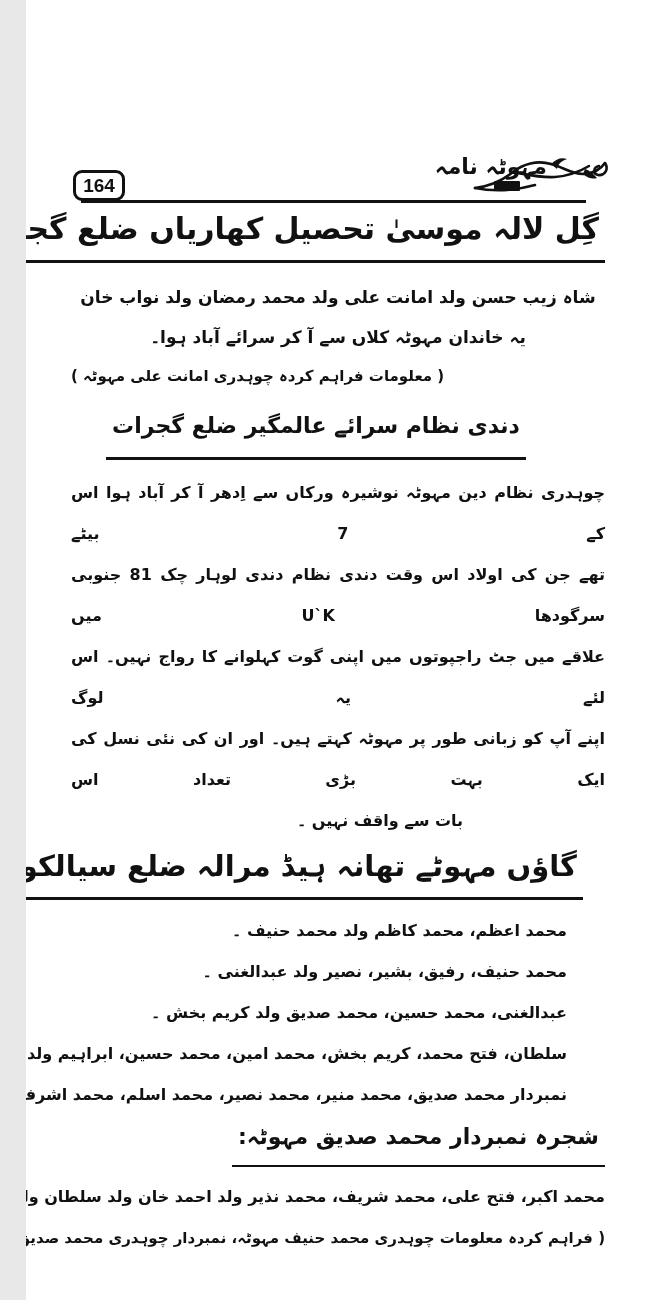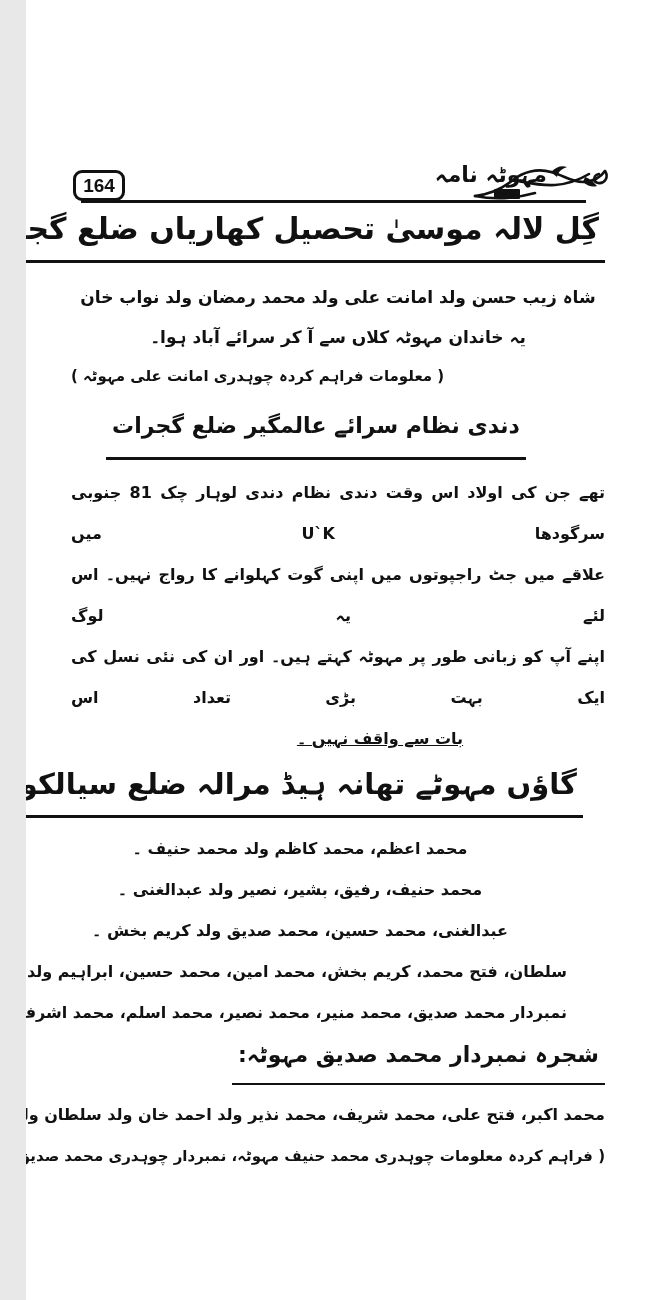--- a/index.html
+++ b/index.html
@@ -20,21 +20,21 @@
     display:flex;align-items:center;justify-content:center;
     font-family:"Liberation Sans","DejaVu Sans",sans-serif;
     font-weight:bold;font-size:19px;
     direction:ltr;background:#fff;z-index:2;
   }
   .header-rule{
     position:absolute;left:55px;top:200px;
     width:505px;height:3px;background:#111;
   }
   .masthead{
-    position:absolute;right:35px;top:160px;
+    position:absolute;right:35px;top:152px;
     width:210px;height:46px;
   }
   .masthead svg{position:absolute;right:0;top:0;}
   .book-title{
     position:absolute;right:68px;top:2px;
     font-size:22px;font-weight:bold;white-space:nowrap;
   }
   .title-seal{
     position:absolute;right:95px;top:29px;
     width:26px;height:10px;background:#111;border-radius:1px;
@@ -73,25 +73,24 @@
   }
   .para-line{
     font-size:16px;line-height:41px;font-weight:600;
     text-align:justify;text-align-last:justify;
     -moz-text-align-last:justify;
   }
   .para-last{
     text-align-last:center;
     -moz-text-align-last:center;
     transform:translateX(42px);
-    text-decoration:underline;
   }
   .names-block{transform:translateX(-38px);}
   .name-line{
-    text-align:center;font-size:16px;line-height:41px;
+    font-size:16px;line-height:41px;
     font-weight:600;white-space:nowrap;
   }
   .s4-line{
     text-align:center;font-size:16px;line-height:40px;
     font-weight:600;white-space:nowrap;
   }
   .s4-credit{
     text-align:center;font-size:15px;line-height:42px;
     font-weight:600;white-space:nowrap;
   }
@@ -127,20 +126,21 @@
     <div class="h-row h1-row">
       <h1 class="h-underline">گِل لالہ موسیٰ تحصیل کھاریاں ضلع گجرات</h1>
     </div>
     <div class="center-line">شاہ زیب حسن ولد امانت علی ولد محمد رمضان ولد نواب خان</div>
     <div class="center-line">یہ خاندان مہوٹہ کلاں سے آ کر سرائے آباد ہوا۔</div>
     <div class="credit-left">( معلومات فراہم کردہ چوہدری امانت علی مہوٹہ )</div>
 
     <div class="h-row h2-row">
       <h2 class="h-underline">دندی نظام سرائے عالمگیر ضلع گجرات</h2>
     </div>
+    <div class="para-line">چوہدری نظام دین مہوٹہ نوشیرہ ورکاں سے اِدھر آ کر آباد ہوا اس کے 7 بیٹے</div>
     <div class="para-line">تھے جن کی اولاد اس وقت دندی نظام دندی لوہار چک 81 جنوبی سرگودھا U`K میں</div>
     <div class="para-line">علاقے میں جٹ راجپوتوں میں اپنی گوت کہلوانے کا رواج نہیں۔ اس لئے یہ لوگ</div>
     <div class="para-line">اپنے آپ کو زبانی طور پر مہوٹہ کہتے ہیں۔ اور ان کی نئی نسل کی ایک بہت بڑی تعداد اس</div>
     <div class="para-line para-last">بات سے واقف نہیں ۔</div>
 
     <div class="h-row h3-row">
       <h3 class="h-underline">گاؤں مہوٹے تھانہ ہیڈ مرالہ ضلع سیالکوٹ</h3>
     </div>
     <div class="names-block">
       <div class="name-line">محمد اعظم، محمد کاظم ولد محمد حنیف ۔</div>

